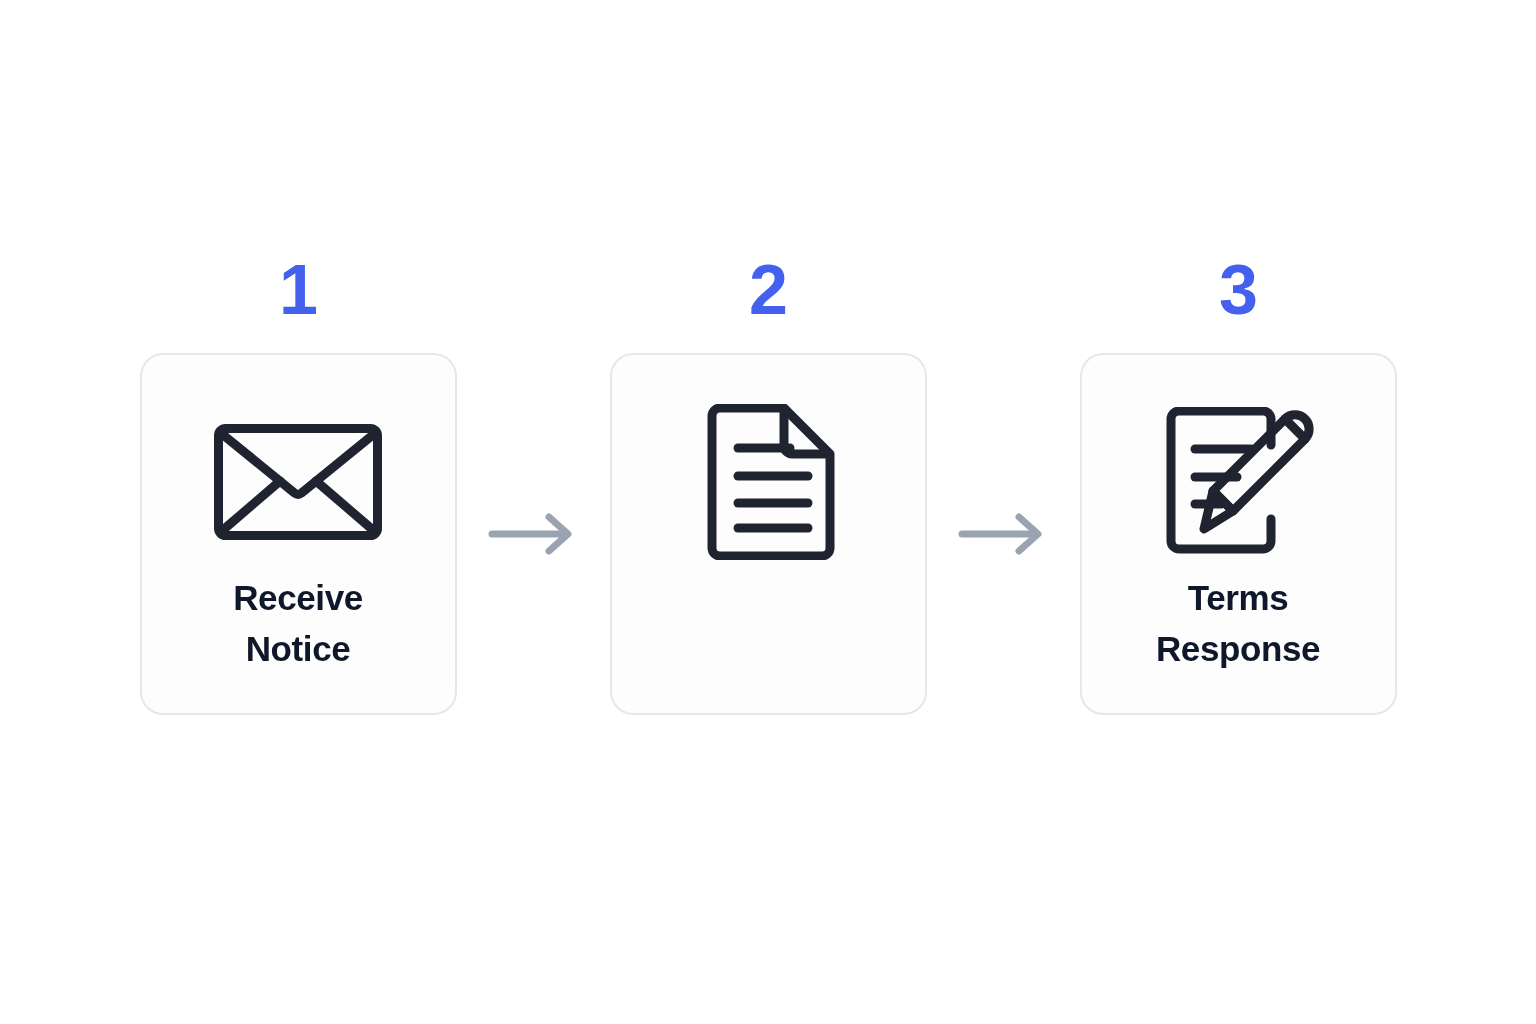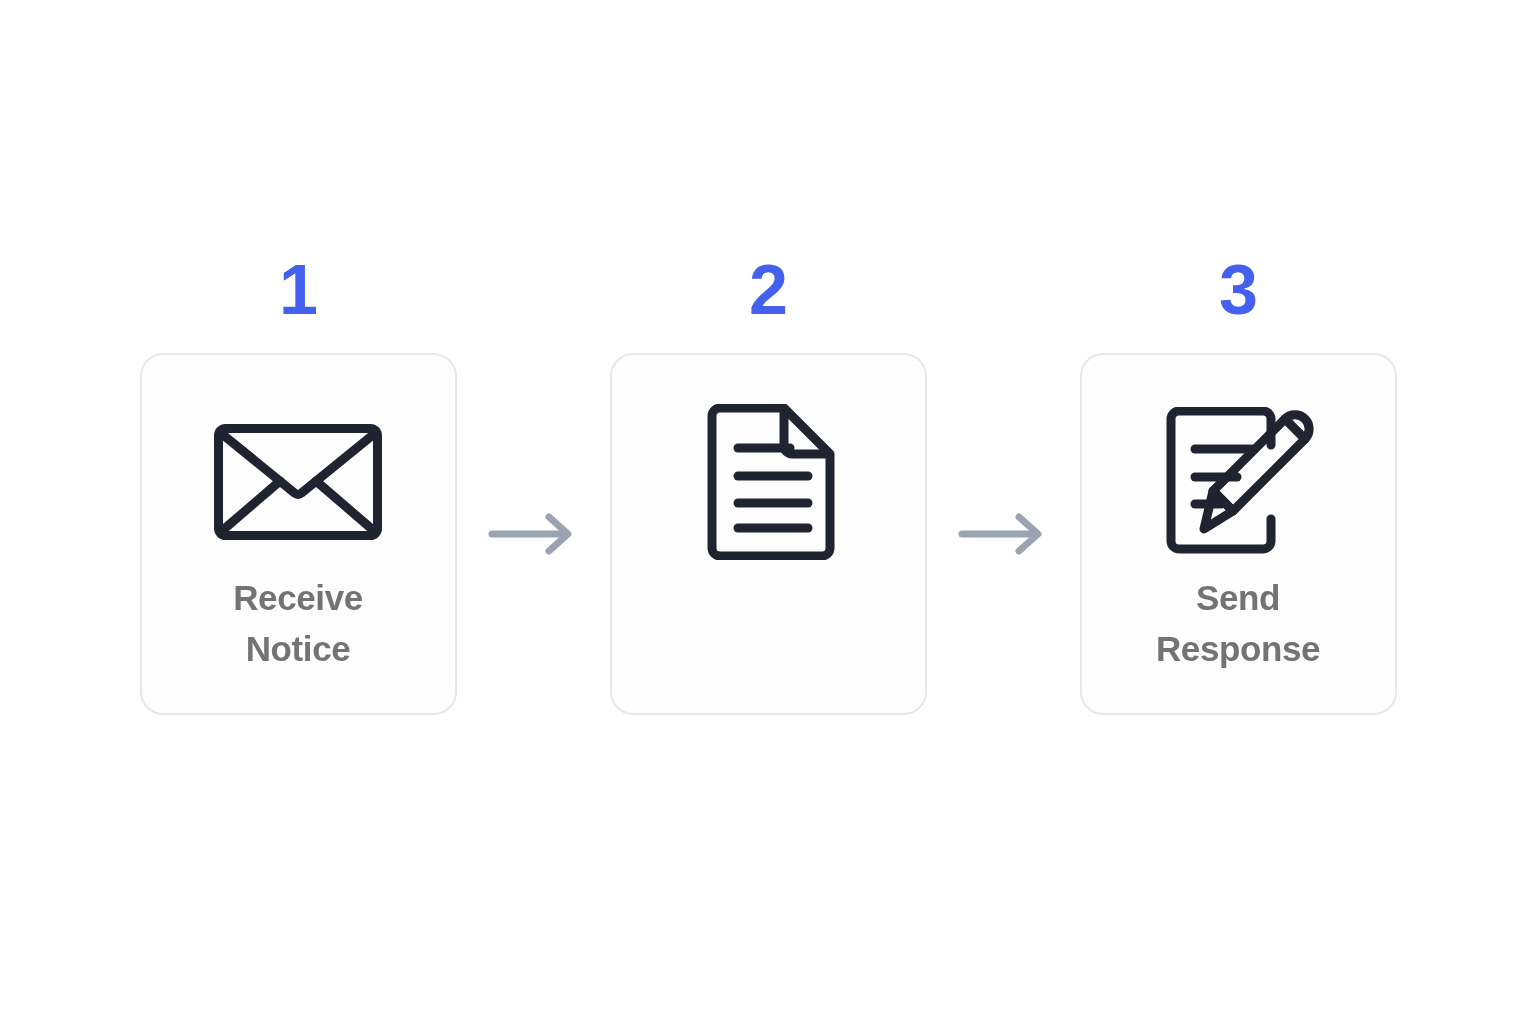--- a/index.html
+++ b/index.html
@@ -83,21 +83,21 @@
     margin-bottom: 26px;
   }
   .step-icon svg {
     display: block;
   }
 
   .step-label {
     font-size: 35px;
     font-weight: 600;
     line-height: 1.45;
-    color: #737373;
+    color: #0f172a;
     text-align: center;
     letter-spacing: -0.4px;
     padding: 0 14px;
     white-space: pre-line;
   }
 
   
   .connector {
     flex: 0 0 auto;
     width: 153px;
@@ -180,19 +180,19 @@
 
             <path d="M126 12 L146 32 L74 104 L54 84 Z" stroke="#1f2430" stroke-width="9" fill="none" stroke-linejoin="round"></path>
 
             <path d="M126 12 a14 14 0 0 1 20 20" stroke="#1f2430" stroke-width="9" fill="none" stroke-linecap="round"></path>
 
             <path d="M54 84 L45 122 L74 104 Z" stroke="#1f2430" stroke-width="9" fill="none" stroke-linejoin="round"></path>
 
             <path d="M66 96 L57 87" stroke="#1f2430" stroke-width="9" stroke-linecap="round"></path>
           </svg>
         </div>
-        <div class="step-label">Send
+        <div class="step-label">Terms
 Response</div>
       </div>
     </div>
 
   </div>
 </div>
 
 </body></html>

